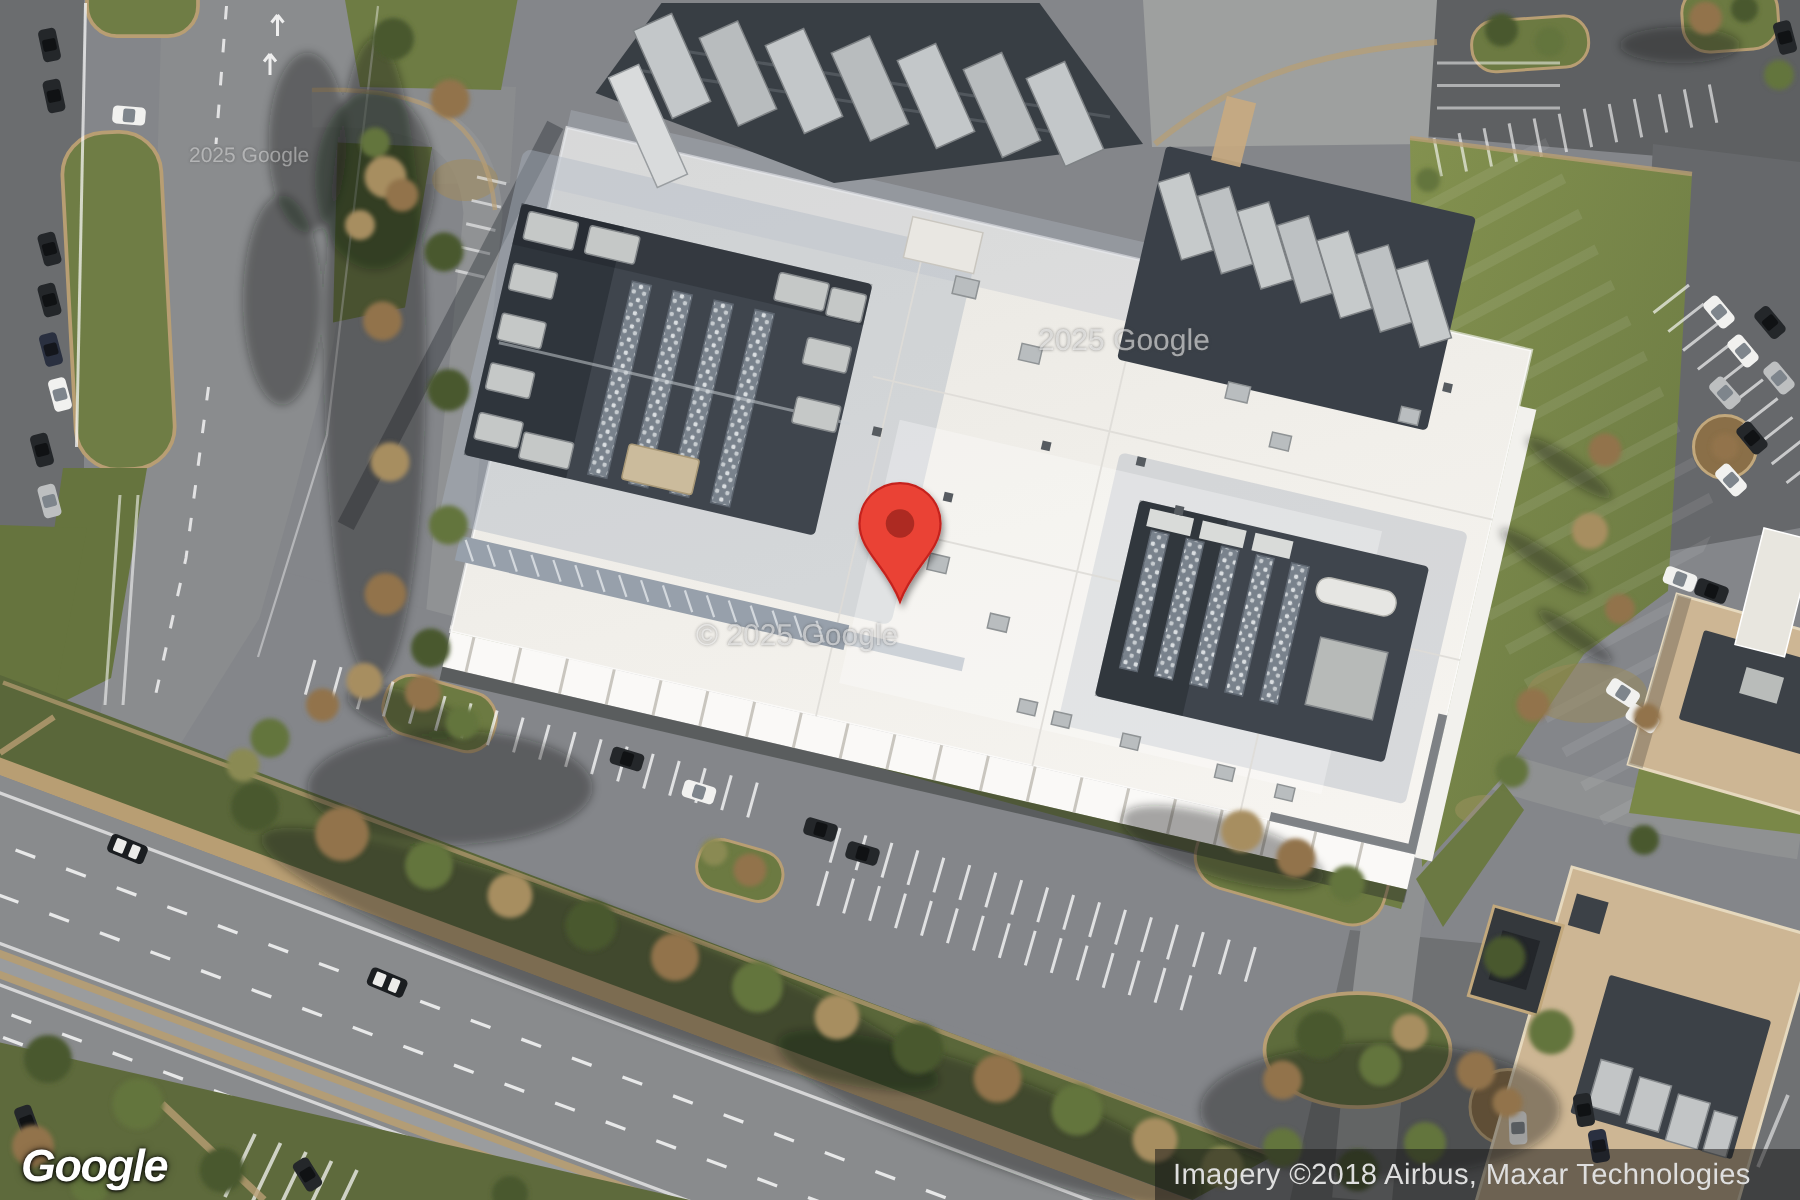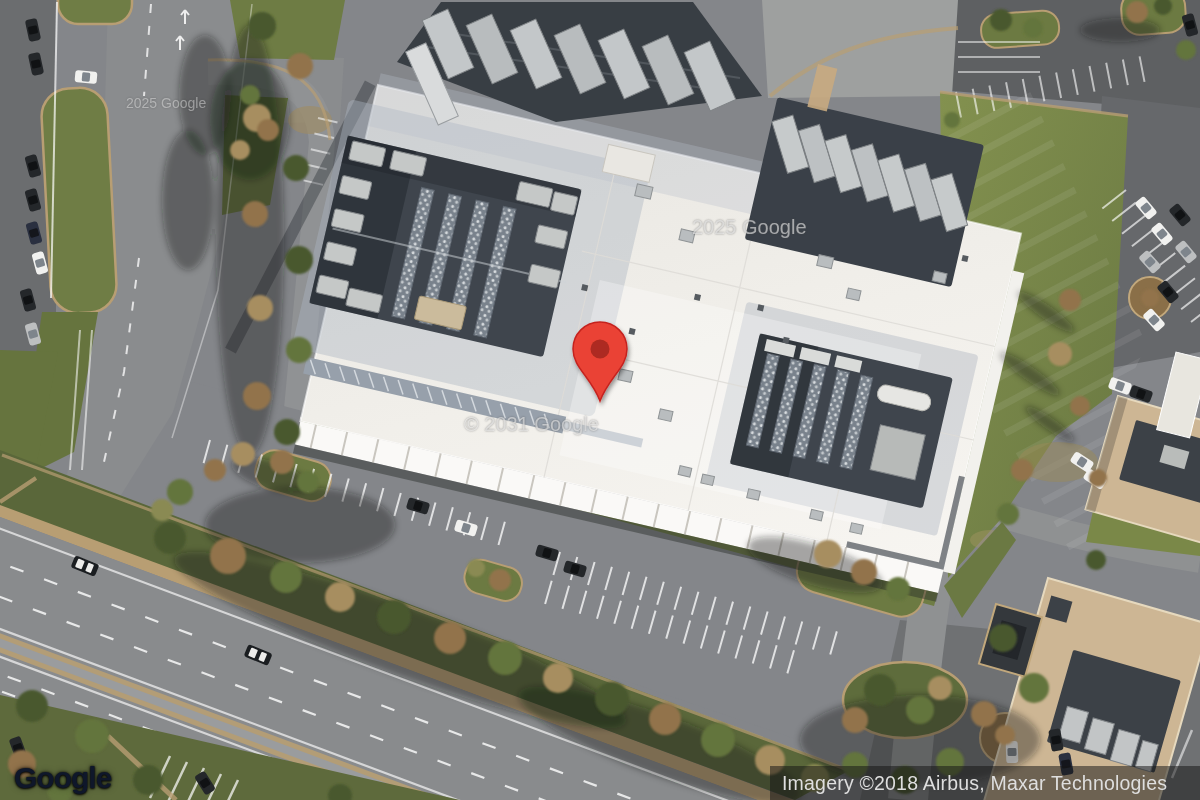--- a/index.html
+++ b/index.html
@@ -1,22 +1,22 @@
 <!DOCTYPE html>
 <html><head>
 <meta charset="utf-8">
 <style>
   html,body{margin:0;padding:0;background:#222;}
   .viewport{position:relative;width:1200px;height:800px;overflow:hidden;
     font-family:"Liberation Sans", sans-serif;background:#84868a;}
   .viewport svg{position:absolute;inset:0;display:block;}
   .overlay{position:absolute;z-index:5;text-align:right;}
-  .logo{left:14px;bottom:5px;font-size:30px;font-weight:bold;letter-spacing:-1px;color:#0f172a;
+  .logo{left:14px;bottom:5px;font-size:30px;font-weight:bold;letter-spacing:-1px;color:#ffffff;
     text-shadow:0 0 3px rgba(0,0,0,.75),0 1px 2px rgba(0,0,0,.8),0 0 6px rgba(0,0,0,.5);
-    cursor:pointer;user-select:none;}
+    cursor:pointer;user-select:none;font-style:italic;}
   .attribution{right:0;bottom:0;height:34px;min-width:430px;display:flex;align-items:center;
     padding:0 10px 0 12px;box-sizing:border-box;background:rgba(22,22,22,.52);
     color:#dedede;font-size:19.5px;letter-spacing:.2px;white-space:nowrap;}
   .wm{color:rgba(255,255,255,.55);text-shadow:0 0 2px rgba(70,70,70,.6);pointer-events:none;}
   .wm-1{left:126px;top:95px;font-size:14px;opacity:.75;}
   .wm-2{left:692px;top:216px;font-size:20px;}
   .wm-3{left:464px;top:413px;font-size:20px;}
 </style>
 </head>
 <body>
@@ -582,18 +582,18 @@
   </g>
 
   <g filter="url(#pinShadow)">
     <path d="M600,401 C591,377 573,367.5 573,349 C573,334 585,322 600,322 C615,322 627,334 627,349 C627,367.5 609,377 600,401 Z" stroke="#C5221F" stroke-width="1.5" fill="#EA4335"></path>
     <circle cx="600" cy="349" r="9.5" fill="#AD2B20"></circle>
   </g>
 </svg>
 
 <div class="overlay wm wm-1">2025 Google</div>
 <div class="overlay wm wm-2">2025 Google</div>
-<div class="overlay wm wm-3">© 2031 Google</div>
+<div class="overlay wm wm-3">© 2025 Google</div>
 <div class="overlay logo">Google</div>
 <div class="overlay attribution">
   <span>Imagery ©2018 Airbus, Maxar Technologies</span>
 </div>
 </div>
 
 </body></html>

